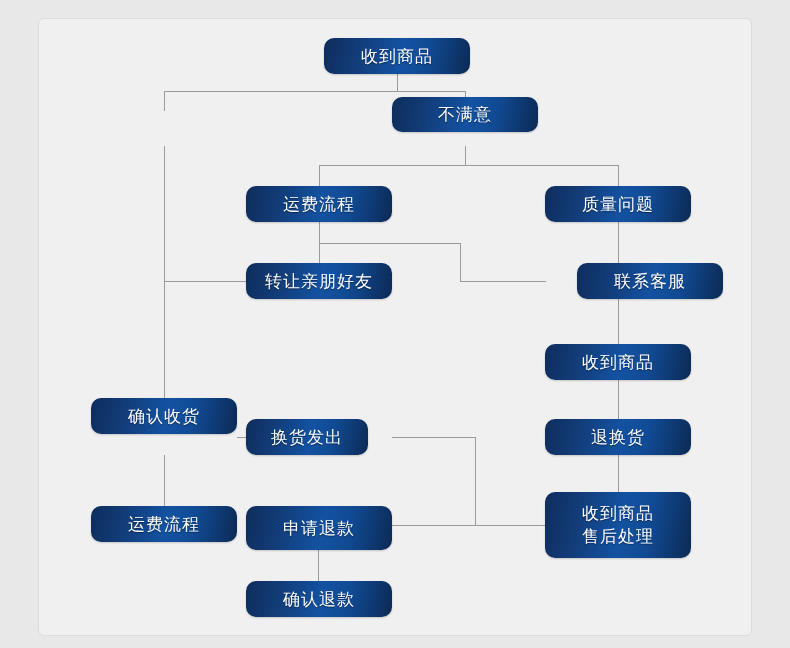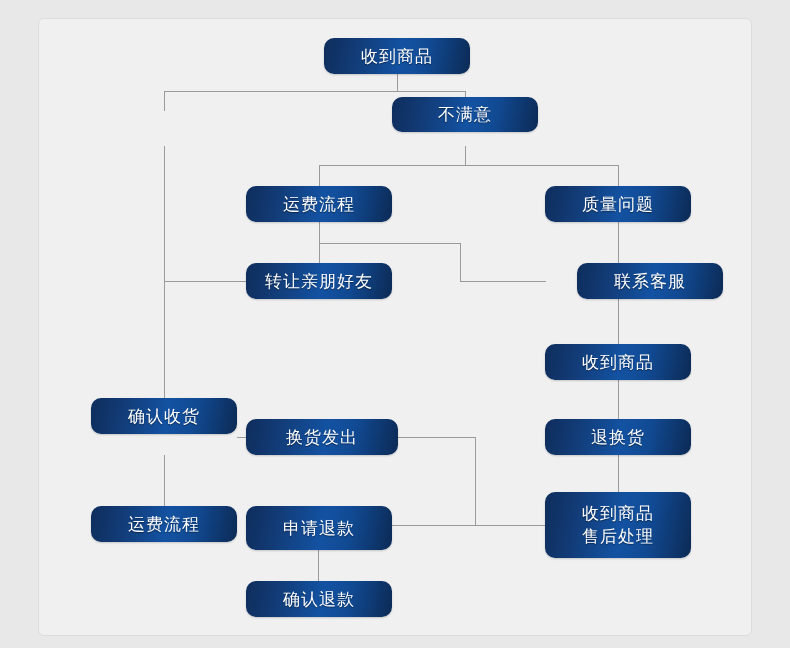--- a/index.html
+++ b/index.html
@@ -99,20 +99,20 @@
     <div class="ln h" style="left: 392px; top: 525px; width: 154px; background: rgb(154, 154, 154);"></div>
     <div class="ln v" style="left: 318px; top: 542px; height: 40px; background: rgb(154, 154, 154);"></div>
     <div class="node" style="left: 324px; top: 38px; width: 146px; height: 36px; white-space: pre-line;">收到商品</div>
     <div class="node" style="left: 392px; top: 97px; width: 146px; height: 35px; white-space: pre-line;">不满意</div>
     <div class="node" style="left: 246px; top: 186px; width: 146px; height: 36px; white-space: pre-line;">运费流程</div>
     <div class="node" style="left: 545px; top: 186px; width: 146px; height: 36px; white-space: pre-line;">质量问题</div>
     <div class="node" style="left: 246px; top: 263px; width: 146px; height: 36px; white-space: pre-line;">转让亲朋好友</div>
     <div class="node" style="left: 545px; top: 263px; width: 146px; height: 36px; white-space: pre-line; margin-left: 32px;">联系客服</div>
     <div class="node" style="left: 545px; top: 344px; width: 146px; height: 36px; white-space: pre-line;">收到商品</div>
     <div class="node" style="left: 91px; top: 398px; width: 146px; height: 36px; white-space: pre-line;">确认收货</div>
-    <div class="node" style="left: 246px; top: 419px; width: 152px; height: 36px; white-space: pre-line;">换货发出</div>
+    <div class="node" style="left: 246px; top: 419px; width: 122px; height: 36px; white-space: pre-line;">换货发出</div>
     <div class="node" style="left: 545px; top: 419px; width: 146px; height: 36px; white-space: pre-line;">退换货</div>
     <div class="node" style="left: 91px; top: 506px; width: 146px; height: 36px; white-space: pre-line;">运费流程</div>
     <div class="node" style="left: 246px; top: 506px; width: 146px; height: 44px; white-space: pre-line;">申请退款</div>
     <div class="node two-line" style="left: 545px; top: 492px; width: 146px; height: 66px; white-space: pre-line;">收到商品
 售后处理</div>
     <div class="node" style="left: 246px; top: 581px; width: 146px; height: 36px; white-space: pre-line;">确认退款</div>
   </div>
 
 </body></html>

